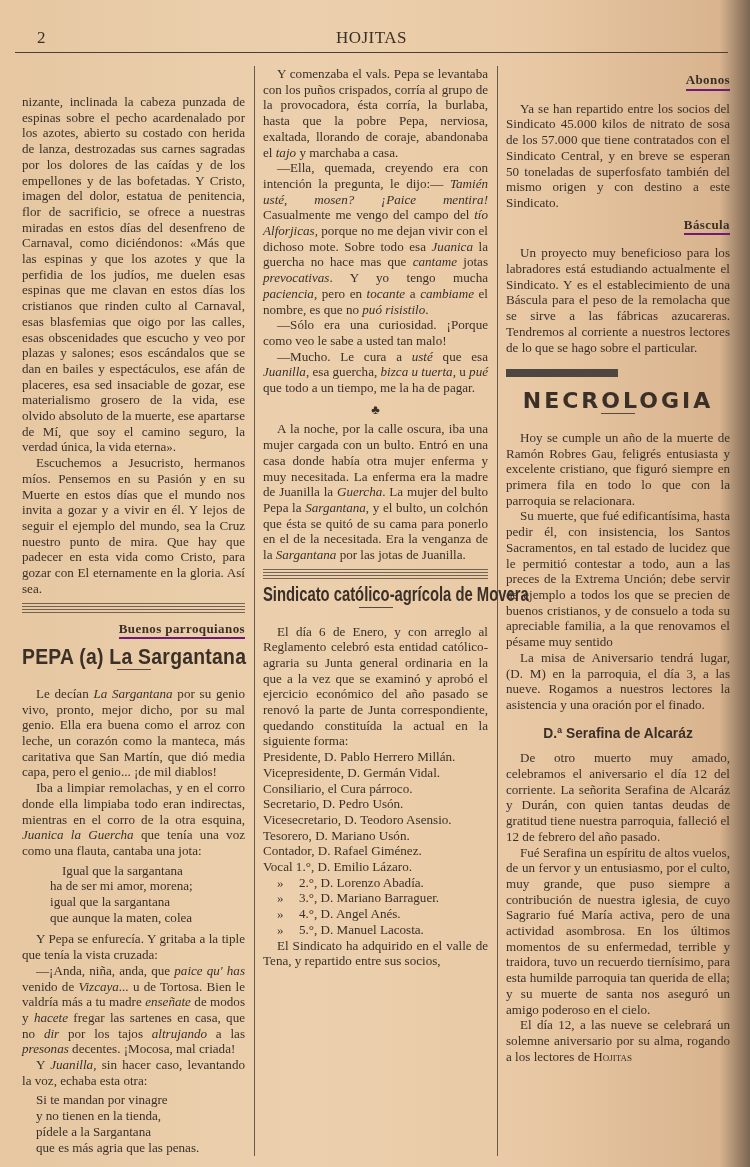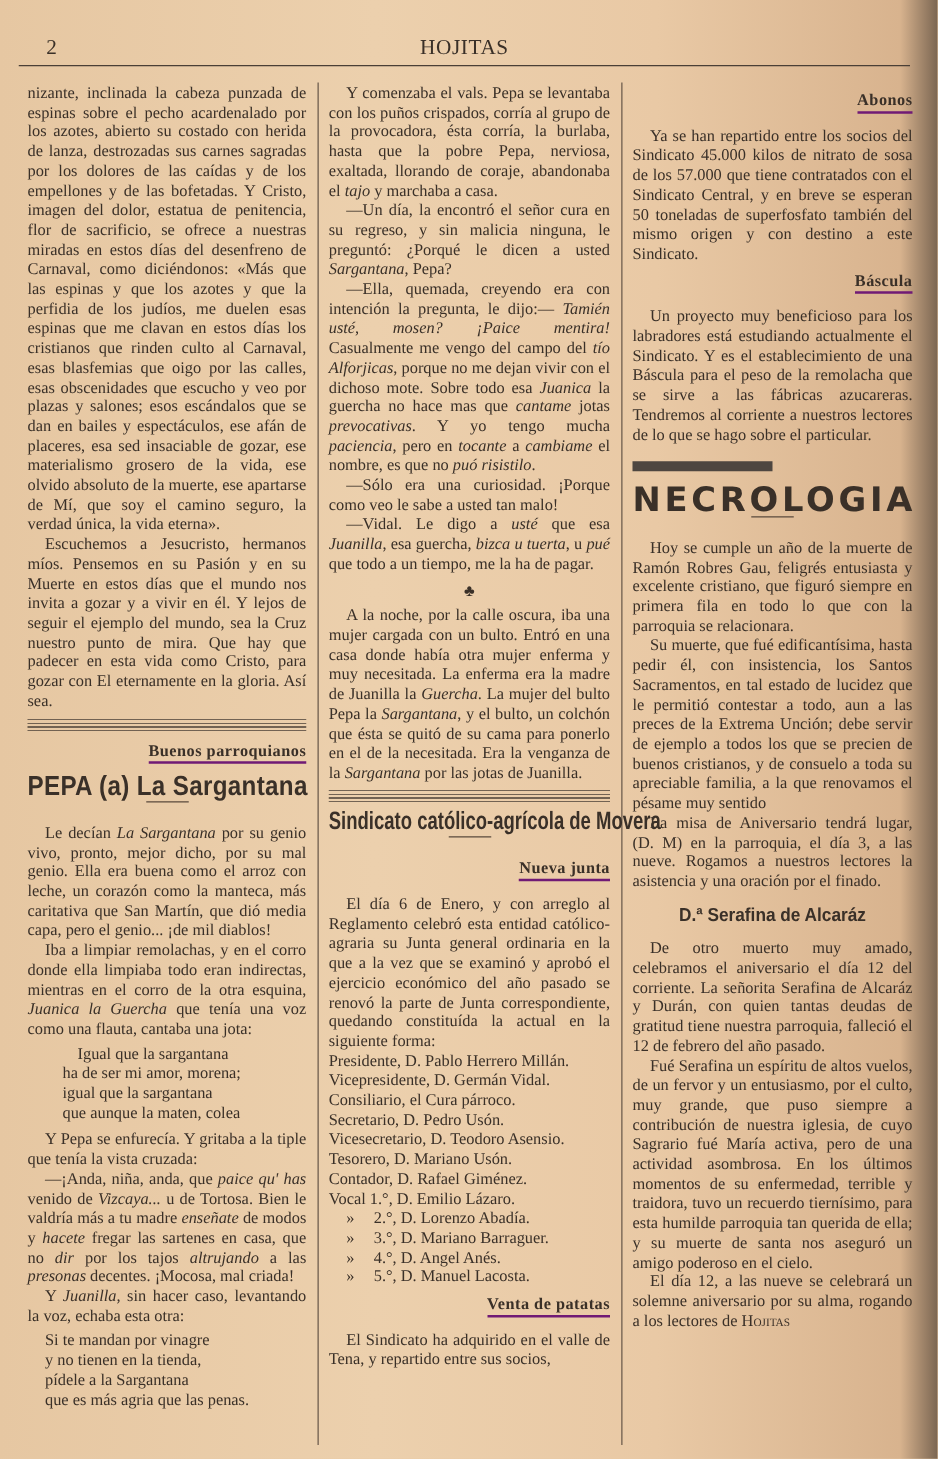--- a/index.html
+++ b/index.html
@@ -14,21 +14,21 @@
   .header {
     position: absolute; left: 15px; top: 24px; width: 713px; height: 28px;
     border-bottom: 1.5px solid #4a3f36;
   }
   .page-num { position: absolute; left: 22px; top: 4px; font-size: 17px; }
   .masthead { position: absolute; left: 0; right: 0; top: 4px; text-align: center; font-size: 17px; letter-spacing: 0.5px; }
   .col {
     position: absolute; top: 66px;
     font-size: 13.1px; line-height: 15.7px; text-align: justify;
   }
-  .col1 { left: 22px; width: 223px; }
+  .col1 { left: 22px; width: 223px; margin-top: 28px; }
   .col2 { left: 263px; width: 225px; }
   .col3 { left: 506px; width: 224px; }
   .vrule { position: absolute; top: 66px; height: 1090px; border-left: 1px solid #6b5a4b; }
   p { margin: 0; text-indent: 14px; }
   p.noind { text-indent: 0; }
   i { font-style: italic; }
   .sc { font-variant: small-caps; }
   .section-label {
     text-align: right; font-weight: bold; font-size: 13px; letter-spacing: 0.4px;
     margin: 6px 0 10px 0; 
@@ -53,21 +53,21 @@
   .verse { padding-left: 28px; text-indent: 0; margin: 4px 0 6px 0; }
   .verse div { text-indent: 0; font-family: Liberation Serif, serif; }
   .verse.v2 div { padding-left: 0; }
   .verse.v1 div:first-child { padding-left: 12px; }
   .ornament { text-align: center; margin: 6px 0 4px 0; font-size: 13px; }
   .junta-list div { text-indent: 0; text-align: left; }
   .junta-list .sub { padding-left: 14px; }
   .junta-list .sub .raq { display: inline-block; width: 22px; }
   .heavy-bar { height: 8px; width: 112px; background: #4e4640; margin: 14px 0 16px 0; }
   .necro {
-    font-family: "DejaVu Sans", sans-serif; font-weight: bold; font-size: 27px;
+    font-family: "DejaVu Sans", sans-serif; font-weight: bold; font-size: 22px;
     letter-spacing: 3px; text-align: center; color: #3a3028; margin-bottom: 2px;
   }
   .subhead-center { text-align: center; font-weight: bold; font-size: 15px; margin: 12px 0 10px 0; font-family: "Liberation Sans", sans-serif; transform: scaleX(0.92); }
 </style>
 </head>
 <body>
 
 <div class="header">
   <span class="page-num">2</span>
   <span class="masthead">HOJITAS</span>
@@ -97,46 +97,43 @@
   <div class="verse v2" style="padding-left:14px">
     <div>Si te mandan por vinagre</div>
     <div>y no tienen en la tienda,</div>
     <div>pídele a la Sargantana</div>
     <div>que es más agria que las penas.</div>
   </div>
 </div>
 
 <div class="col col2">
   <p><span>Y comenzaba el vals. Pepa se levantaba con los puños crispados, corría al grupo de la provocadora, ésta corría, la burlaba, hasta que la pobre Pepa, nerviosa, exaltada, llorando de coraje, abandonaba el </span><i>tajo</i><span> y marchaba a casa.</span></p>
-  <p><span>—Un día, la encontró el señor cura en su regreso, y sin malicia ninguna, le preguntó: ¿Porqué le dicen a usted </span><i>Sargantana</i><span>, Pepa?</span></p>
   <p><span>—Ella, quemada, creyendo era con intención la pregunta, le dijo:— </span><i>Tamién usté, mosen? ¡Paice mentira!</i><span> Casualmente me vengo del campo del </span><i>tío Alforjicas</i><span>, porque no me dejan vivir con el dichoso mote. Sobre todo esa </span><i>Juanica</i><span> la guercha no hace mas que </span><i>cantame</i><span> jotas </span><i>prevocativas</i><span>. Y yo tengo mucha </span><i>paciencia</i><span>, pero en </span><i>tocante</i><span> a </span><i>cambiame</i><span> el nombre, es que no </span><i>puó risistilo</i><span>.</span></p>
   <p>—Sólo era una curiosidad. ¡Porque como veo le sabe a usted tan malo!</p>
-  <p><span>—Vidal. Le digo a </span><i>usté</i><span> que esa </span><i>Juanilla</i><span>, esa guercha, </span><i>bizca u tuerta</i><span>, u </span><i>pué</i><span> que todo a un tiempo, me la ha de pagar.</span></p>
+  <p><span>—Mucho. Le cura a </span><i>usté</i><span> que esa </span><i>Juanilla</i><span>, esa guercha, </span><i>bizca u tuerta</i><span>, u </span><i>pué</i><span> que todo a un tiempo, me la ha de pagar.</span></p>
   <div class="ornament">♣</div>
   <p><span>A la noche, por la calle oscura, iba una mujer cargada con un bulto. Entró en una casa donde había otra mujer enferma y muy necesitada. La enferma era la madre de Juanilla la </span><i>Guercha</i><span>. La mujer del bulto Pepa la </span><i>Sargantana</i><span>, y el bulto, un colchón que ésta se quitó de su cama para ponerlo en el de la necesitada. Era la venganza de la </span><i>Sargantana</i><span> por las jotas de Juanilla.</span></p>
   <div class="wavy"></div>
   <div class="headline-cond">Sindicato católico-agrícola de Movera</div>
   <div class="short-rule"></div>
-  <div class="section-label"><span>Nueva junta</span></div>
   <p>El día 6 de Enero, y con arreglo al Reglamento celebró esta entidad católico-agraria su Junta general ordinaria en la que a la vez que se examinó y aprobó el ejercicio económico del año pasado se renovó la parte de Junta correspondiente, quedando constituída la actual en la siguiente forma:</p>
   <div class="junta-list">
     <div>Presidente, D. Pablo Herrero Millán.</div>
     <div>Vicepresidente, D. Germán Vidal.</div>
     <div>Consiliario, el Cura párroco.</div>
     <div>Secretario, D. Pedro Usón.</div>
     <div>Vicesecretario, D. Teodoro Asensio.</div>
     <div>Tesorero, D. Mariano Usón.</div>
     <div>Contador, D. Rafael Giménez.</div>
     <div>Vocal 1.°, D. Emilio Lázaro.</div>
     <div class="sub"><span class="raq">»</span><span>2.°, D. Lorenzo Abadía.</span></div>
     <div class="sub"><span class="raq">»</span><span>3.°, D. Mariano Barraguer.</span></div>
     <div class="sub"><span class="raq">»</span><span>4.°, D. Angel Anés.</span></div>
     <div class="sub"><span class="raq">»</span><span>5.°, D. Manuel Lacosta.</span></div>
   </div>
-  <div class="section-label"><span>Venta de patatas</span></div>
   <p>El Sindicato ha adquirido en el valle de Tena, y repartido entre sus socios,</p>
 </div>
 
 <div class="col col3">
   <div class="section-label"><span>Abonos</span></div>
   <p>Ya se han repartido entre los socios del Sindicato 45.000 kilos de nitrato de sosa de los 57.000 que tiene contratados con el Sindicato Central, y en breve se esperan 50 toneladas de superfosfato también del mismo origen y con destino a este Sindicato.</p>
   <div class="section-label"><span>Báscula</span></div>
   <p>Un proyecto muy beneficioso para los labradores está estudiando actualmente el Sindicato. Y es el establecimiento de una Báscula para el peso de la remolacha que se sirve a las fábricas azucareras. Tendremos al corriente a nuestros lectores de lo que se hago sobre el particular.</p>
   <div class="heavy-bar"></div>
   <div class="necro">NECROLOGIA</div>

